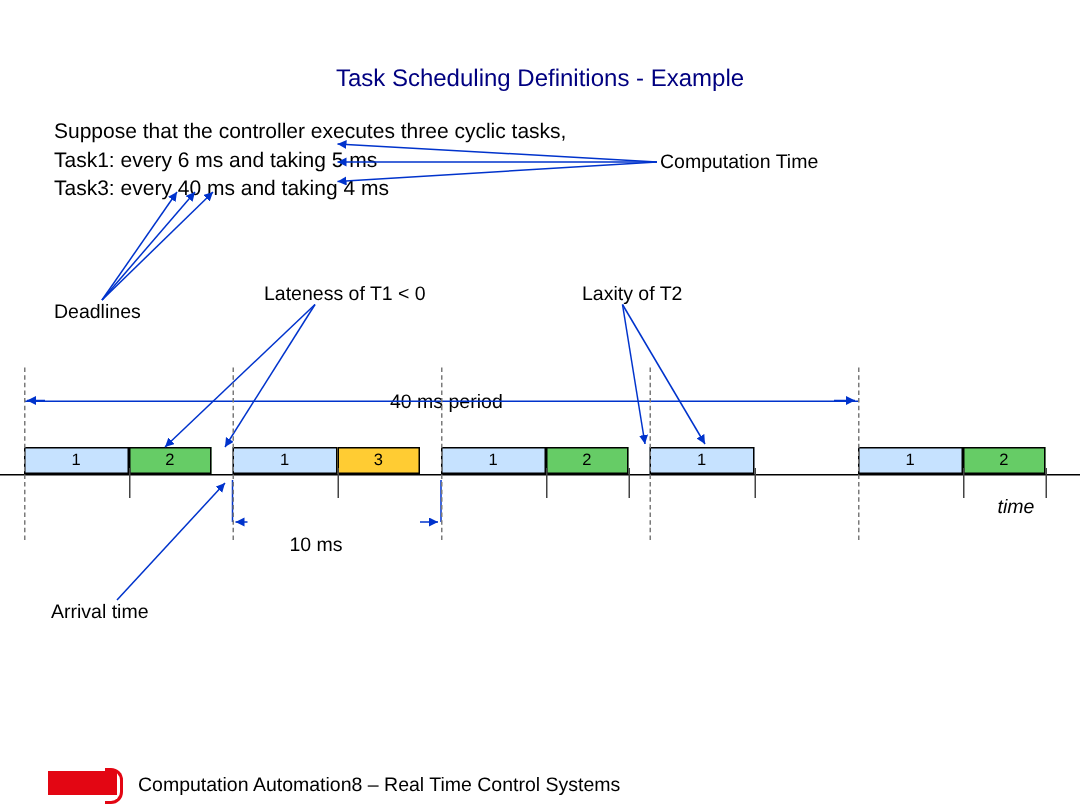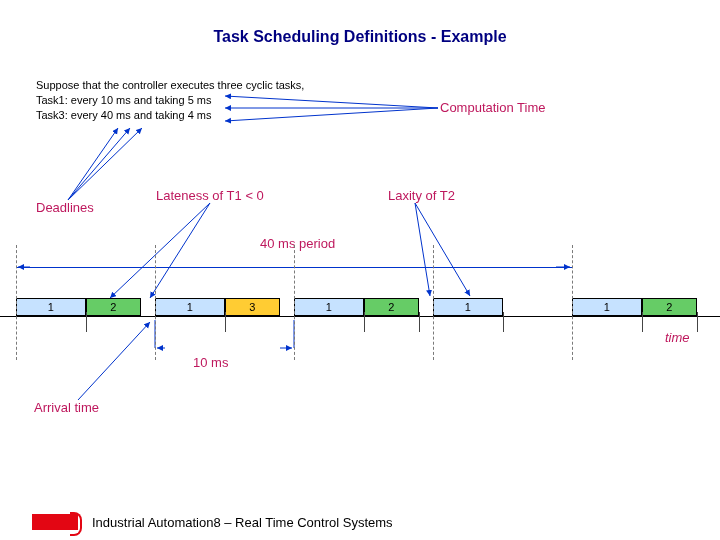--- a/index.html
+++ b/index.html
@@ -6,43 +6,43 @@
   body {
     width: 720px;
     height: 540px;
     background: #fff;
     font-family: Arial, Helvetica, sans-serif;
     position: relative;
     overflow: hidden;
   }
   .title {
     text-align: center;
-    font-weight: bold;
+    font-weight: normal;
     font-size: 16px;
     color: #000080;
-    padding-top: 28px;
+    padding-top: 44px;
   }
   .desc {
     position: absolute;
     top: 78px;
     left: 36px;
-    font-size: 11px;
+    font-size: 14px;
     line-height: 1.35;
     color: #000;
   }
   .lbl {
     position: absolute;
     font-size: 13px;
-    color: #be185d;
+    color: #000000;
   }
   .comp-time { top: 100px; left: 440px; }
   .deadlines { top: 200px; left: 36px; text-align: right; }
-  .lateness  { top: 188px; left: 156px; text-align: center; }
+  .lateness  { top: 188px; left: 176px; text-align: center; }
   .laxity    { top: 188px; left: 388px; }
-  .period-lbl { top: 236px; left: 260px; }
+  .period-lbl { top: 260px; left: 260px; }
   .ten-ms    { top: 355px; left: 193px; }
   .time-lbl  { top: 330px; left: 665px; font-style: italic; }
   .arrival   { top: 400px; left: 34px; }
 
   .timeline {
     position: absolute;
     top: 298px;
     left: 0;
     width: 720px;
     height: 20px;
@@ -127,21 +127,21 @@
   .pagenum { text-align: center; flex: 1; }
   .chapter { }
 </style>
 </head>
 <body>
 
 <div class="title">Task Scheduling Definitions - Example</div>
 
 <div class="desc">
   <div>Suppose that the controller executes three cyclic tasks,</div>
-  <div>Task1: every 10 ms and taking 5 ms</div>
+  <div>Task1: every 6 ms and taking 5 ms</div>
   <div>Task3: every 40 ms and taking 4 ms</div>
 </div>
 
 <div class="lbl comp-time">Computation Time</div>
 <div class="lbl deadlines">Deadlines</div>
 <div class="lbl lateness">Lateness of T1 &lt; 0</div>
 <div class="lbl laxity">Laxity of T2</div>
 <div class="lbl period-lbl">40 ms period</div>
 <div class="lbl ten-ms">10 ms</div>
 <div class="lbl time-lbl">time</div>
@@ -189,21 +189,21 @@
   <line x1="155" y1="348" x2="155" y2="320" stroke="#0033cc" stroke-width="1"></line>
   <line x1="294" y1="348" x2="294" y2="320" stroke="#0033cc" stroke-width="1"></line>
   <line x1="165" y1="348" x2="157" y2="348" stroke="#0033cc" stroke-width="1" marker-end="url(#ah)"></line>
   <line x1="280" y1="348" x2="292" y2="348" stroke="#0033cc" stroke-width="1" marker-end="url(#ah)"></line>
 
   <line x1="78" y1="400" x2="150" y2="322" stroke="#0033cc" stroke-width="1" marker-end="url(#ah)"></line>
 </svg>
 
 <div class="footer">
   <div class="logo"></div>
-  <div class="course">Industrial Automation</div>
+  <div class="course">Computation Automation</div>
   <div class="chapter">8 – Real Time Control Systems</div>
 </div>
 
 <div class="tick-major" style="left: 16px;"></div>
 <div class="tick-major" style="left: 155px;"></div>
 <div class="tick-major" style="left: 294px;"></div>
 <div class="tick-major" style="left: 433px;"></div>
 <div class="tick-major" style="left: 572px;"></div>
 <div class="tick-minor" style="left: 85.5px;"></div>
 <div class="tick-minor" style="left: 224.5px;"></div>

